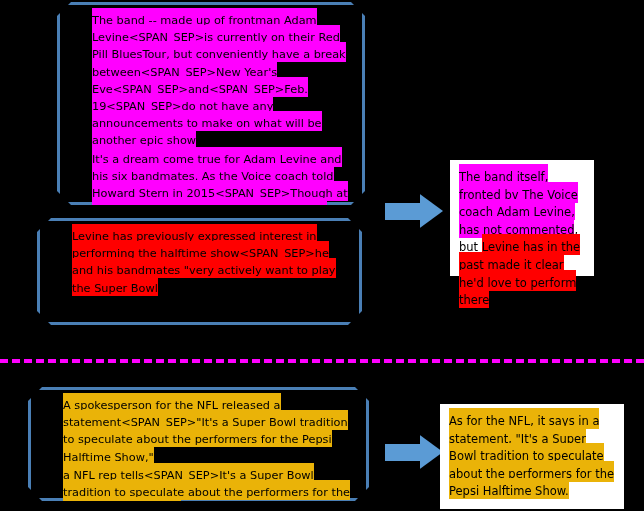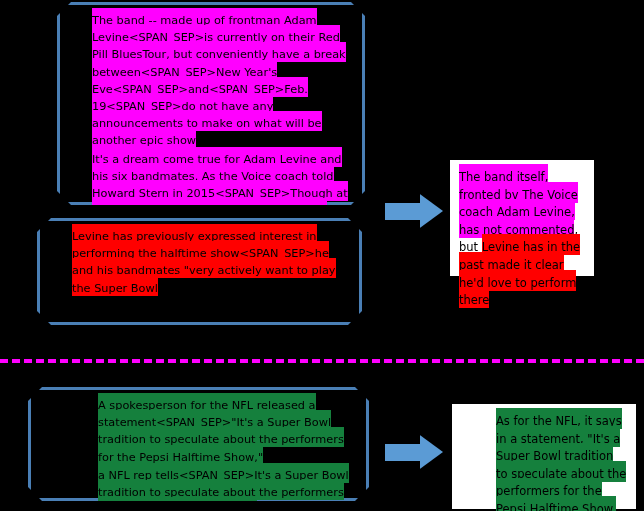--- a/index.html
+++ b/index.html
@@ -58,21 +58,21 @@
   }
   
   .hl {
     padding: 6px 0 1px 0;
     box-decoration-break: clone;
     text-align: right;
     -webkit-box-decoration-break: clone;
   }
   .hl-magenta { background: #ff00ff; color: #000; }
   .hl-red     { background: #ff0000; color: #000; }
-  .hl-green   { background: #15803d; color: #000; margin-left: 35px; }
+  .hl-green   { background: #eab308; color: #000; }
 
   
   .arrow {
     position: absolute;
     background: #5b9bd5;
   }
   .arrow .shaft {
     position: absolute;
     left: 0;
     top: 25%;
@@ -164,17 +164,17 @@
       </li>
     </ul>
   </div>
 </div>
 
 <div class="arrow" style="left:385px; top:435px; width:58px; height:34px;">
   <div class="shaft"></div>
   <div class="head"></div>
 </div>
 
-<div class="summary-panel" style="left:452px; top:404px; width:184px; height:105px;">
+<div class="summary-panel" style="left:440px; top:404px; width:184px; height:105px;">
   <p class="summary-text">
     <span class="hl hl-green">As for the NFL, it says in a statement, "It's a Super Bowl tradition to speculate about the performers for the Pepsi Halftime Show.</span>
   </p>
 </div>
 
 </body></html>

